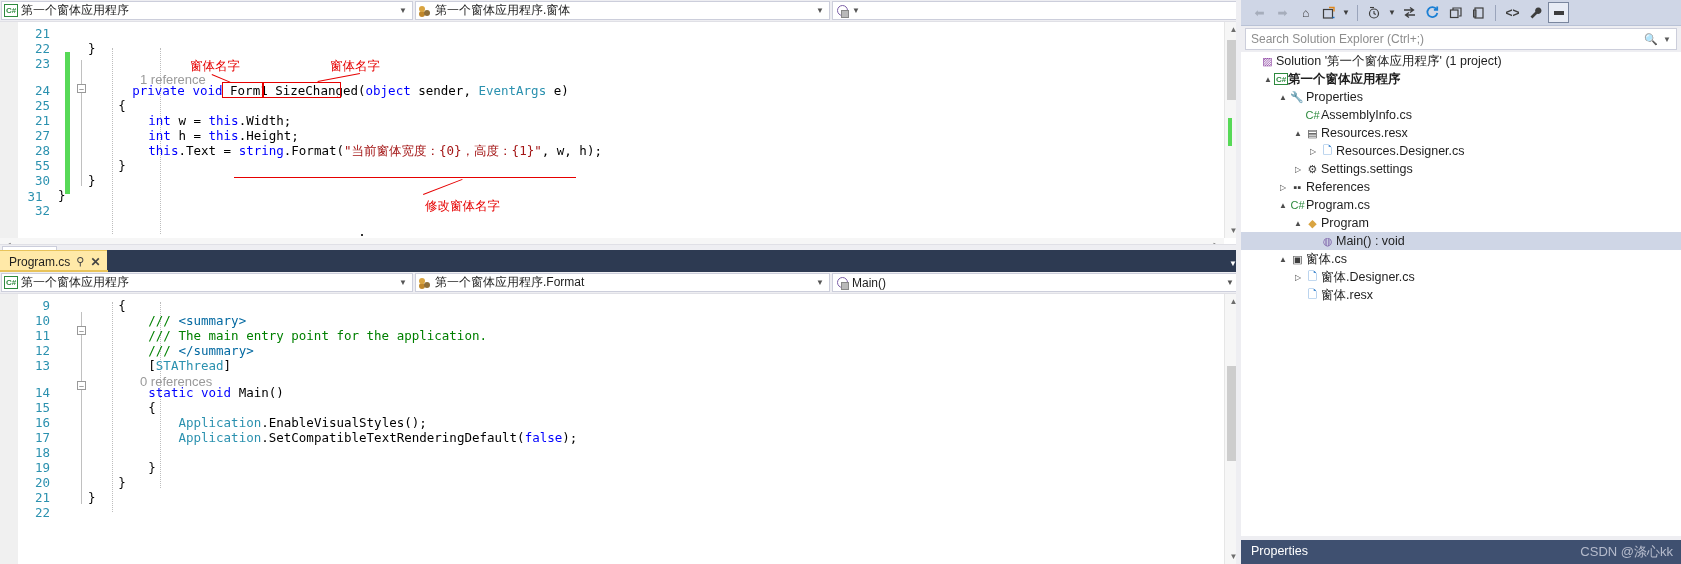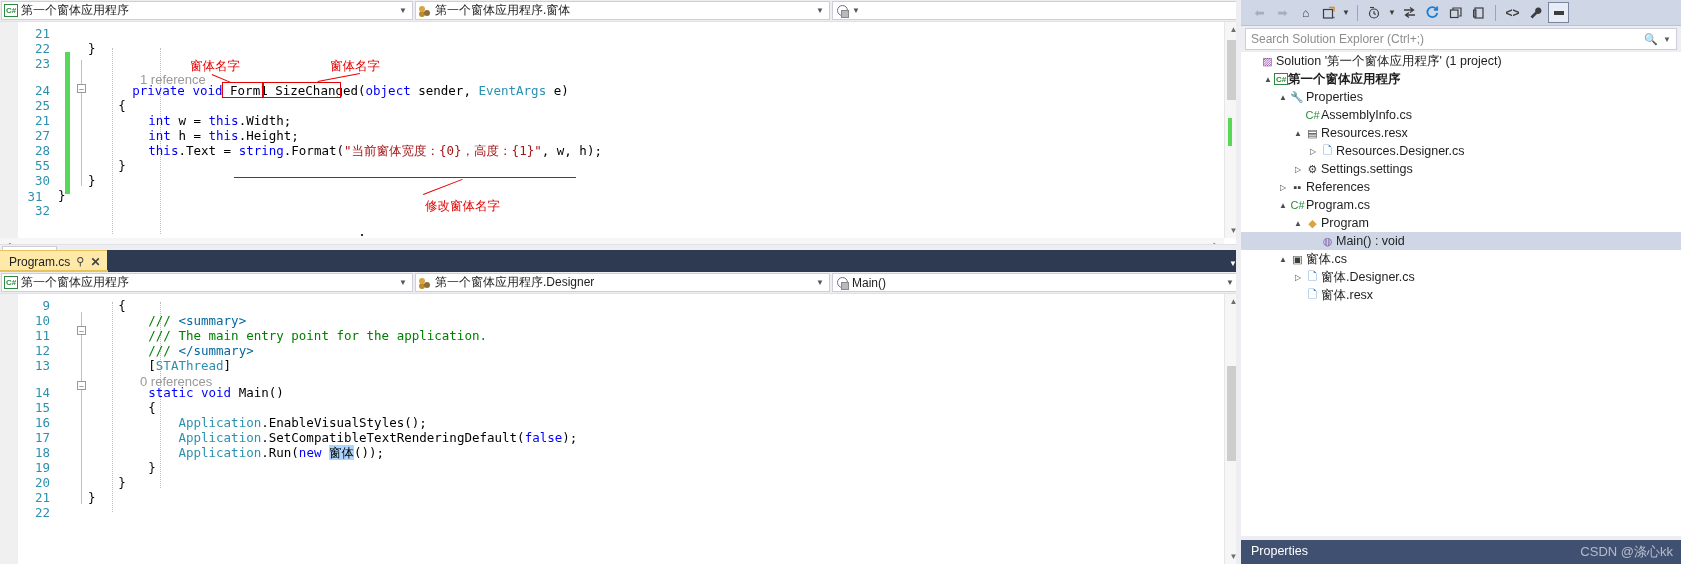--- a/index.html
+++ b/index.html
@@ -241,21 +241,21 @@
     </div>
 
     <div class="navbar" style="position:absolute;left:0;top:272px;width:1241px;">
       <div class="navcombo nc1">
         <span class="ic ic-cs">C#</span>
         <span class="txt">第一个窗体应用程序</span>
         <span class="arrow">▼</span>
       </div>
       <div class="navcombo nc2">
         <span class="ic ic-class"></span>
-        <span class="txt">第一个窗体应用程序.Designer</span>
+        <span class="txt">第一个窗体应用程序.Format</span>
         <span class="arrow">▼</span>
       </div>
       <div class="navcombo nc3">
         <span class="ic ic-method"></span>
         <span class="txt">Main()</span>
         <span class="arrow">▼</span>
       </div>
     </div>
 
     <div class="pane" style="position:absolute;left:0;top:294px;width:1241px;height:270px;">
@@ -278,21 +278,20 @@
           <div class="codeline" style="top: 64px; left: 58px;"><span class="">            [</span><span class="ty">STAThread</span><span class="">]</span></div>
           <div class="gutter-num" style="top: 91px;">14</div>
           <div class="codeline" style="top: 91px; left: 58px;"><span class="">            </span><span class="kw">static</span><span class=""> </span><span class="kw">void</span><span class=""> Main()</span></div>
           <div class="gutter-num" style="top: 106px;">15</div>
           <div class="codeline" style="top: 106px; left: 58px;"><span class="">            {</span></div>
           <div class="gutter-num" style="top: 121px;">16</div>
           <div class="codeline" style="top: 121px; left: 58px;"><span class="">                </span><span class="ty">Application</span><span class="">.EnableVisualStyles();</span></div>
           <div class="gutter-num" style="top: 136px;">17</div>
           <div class="codeline" style="top: 136px; left: 58px;"><span class="">                </span><span class="ty">Application</span><span class="">.SetCompatibleTextRenderingDefault(</span><span class="kw">false</span><span class="">);</span></div>
           <div class="gutter-num" style="top: 151px;">18</div>
-          <div class="codeline" style="top: 151px; left: 58px;"><span class="">                </span><span class="ty">Application</span><span class="">.Run(</span><span class="kw">new</span><span class=""> </span><span class="sel">窗体</span><span class="">());</span></div>
           <div class="gutter-num" style="top: 166px;">19</div>
           <div class="codeline" style="top: 166px; left: 58px;"><span class="">            }</span></div>
           <div class="gutter-num" style="top: 181px;">20</div>
           <div class="codeline" style="top: 181px; left: 58px;"><span class="">        }</span></div>
           <div class="gutter-num" style="top: 196px;">21</div>
           <div class="codeline" style="top: 196px; left: 58px;"><span class="">    }</span></div>
           <div class="gutter-num" style="top: 211px;">22</div>
           <div class="codeline" style="top: 211px; left: 58px;"></div>
           <div class="lens" style="position: absolute; left: 140px; top: 80px;">0 references</div>
         </div>

